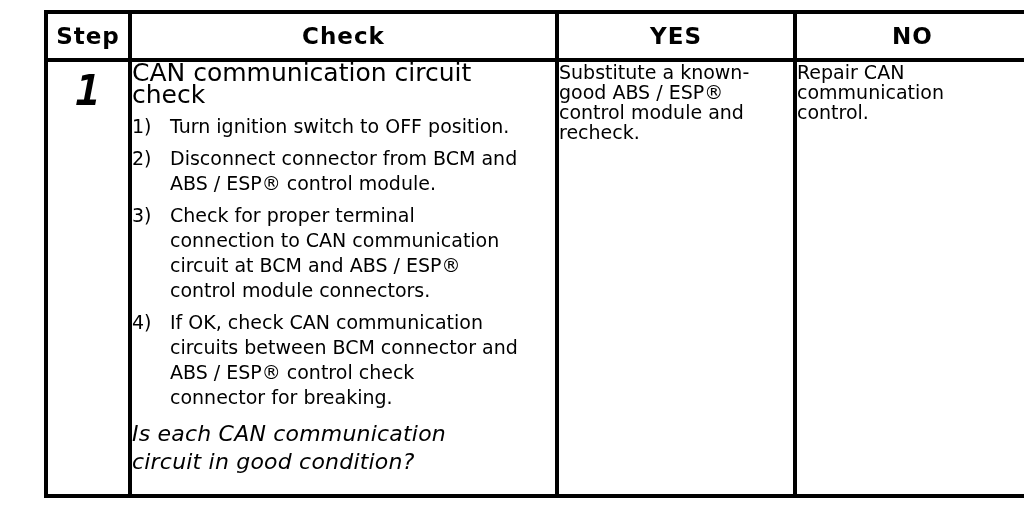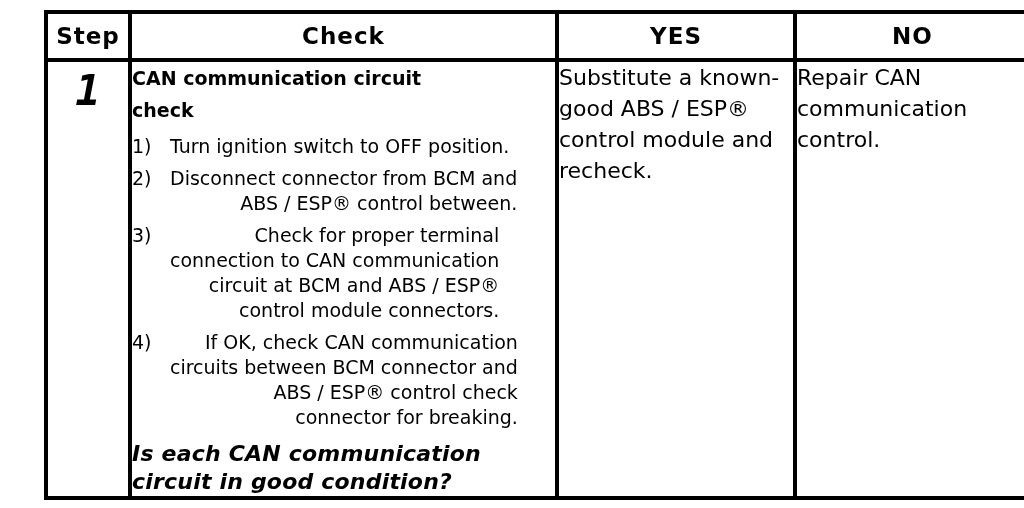--- a/index.html
+++ b/index.html
@@ -52,55 +52,54 @@
     font-family: "DejaVu Sans Mono", monospace;
     font-size: 42px;
     line-height: 1;
     font-weight: bold;
     font-style: italic;
   }
   .action-cell {
     padding: 8px 8px 4px 9px;
   }
   .action-title {
-    font-size: 19px;
-    line-height: 32px;
-    font-weight: bold;
+    font-size: 25px;
+    line-height: 22px;
+    font-weight: normal;
     white-space: pre-line;
   }
   .action-list {
     margin-top: 8px;
   }
   .action-item {
     display: flex;
     font-size: 19px;
     line-height: 25px;
     margin-bottom: 7px;
   }
   .action-item .marker {
     flex: 0 0 38px;
     width: 38px;
   }
   .action-item .item-text {
     white-space: pre-line;
-    text-align: right;
   }
   .action-question {
     margin-top: 10px;
     font-size: 22px;
     line-height: 28px;
-    font-weight: bold;
+    font-weight: normal;
     font-style: italic;
     white-space: pre-line;
     letter-spacing: 0.2px;
   }
   .yes-cell, .no-cell {
     padding: 8px 6px 4px 9px;
-    font-size: 22px;
-    line-height: 31px;
+    font-size: 19px;
+    line-height: 20px;
     white-space: pre-line;
   }
 </style>
 </head>
 <body>
 
 <table class="ts-table">
   <colgroup>
     <col style="width:84px">
     <col style="width:427px">
@@ -124,21 +123,21 @@
         <div class="action-title">CAN communication circuit
 check</div>
         <div class="action-list">
           <div class="action-item">
             <span class="marker">1)</span>
             <span class="item-text">Turn ignition switch to OFF position.</span>
           </div>
           <div class="action-item">
             <span class="marker">2)</span>
             <span class="item-text">Disconnect connector from BCM and
-ABS / ESP® control between.</span>
+ABS / ESP® control module.</span>
           </div>
           <div class="action-item">
             <span class="marker">3)</span>
             <span class="item-text">Check for proper terminal
 connection to CAN communication
 circuit at BCM and ABS / ESP®
 control module connectors.</span>
           </div>
           <div class="action-item">
             <span class="marker">4)</span>

